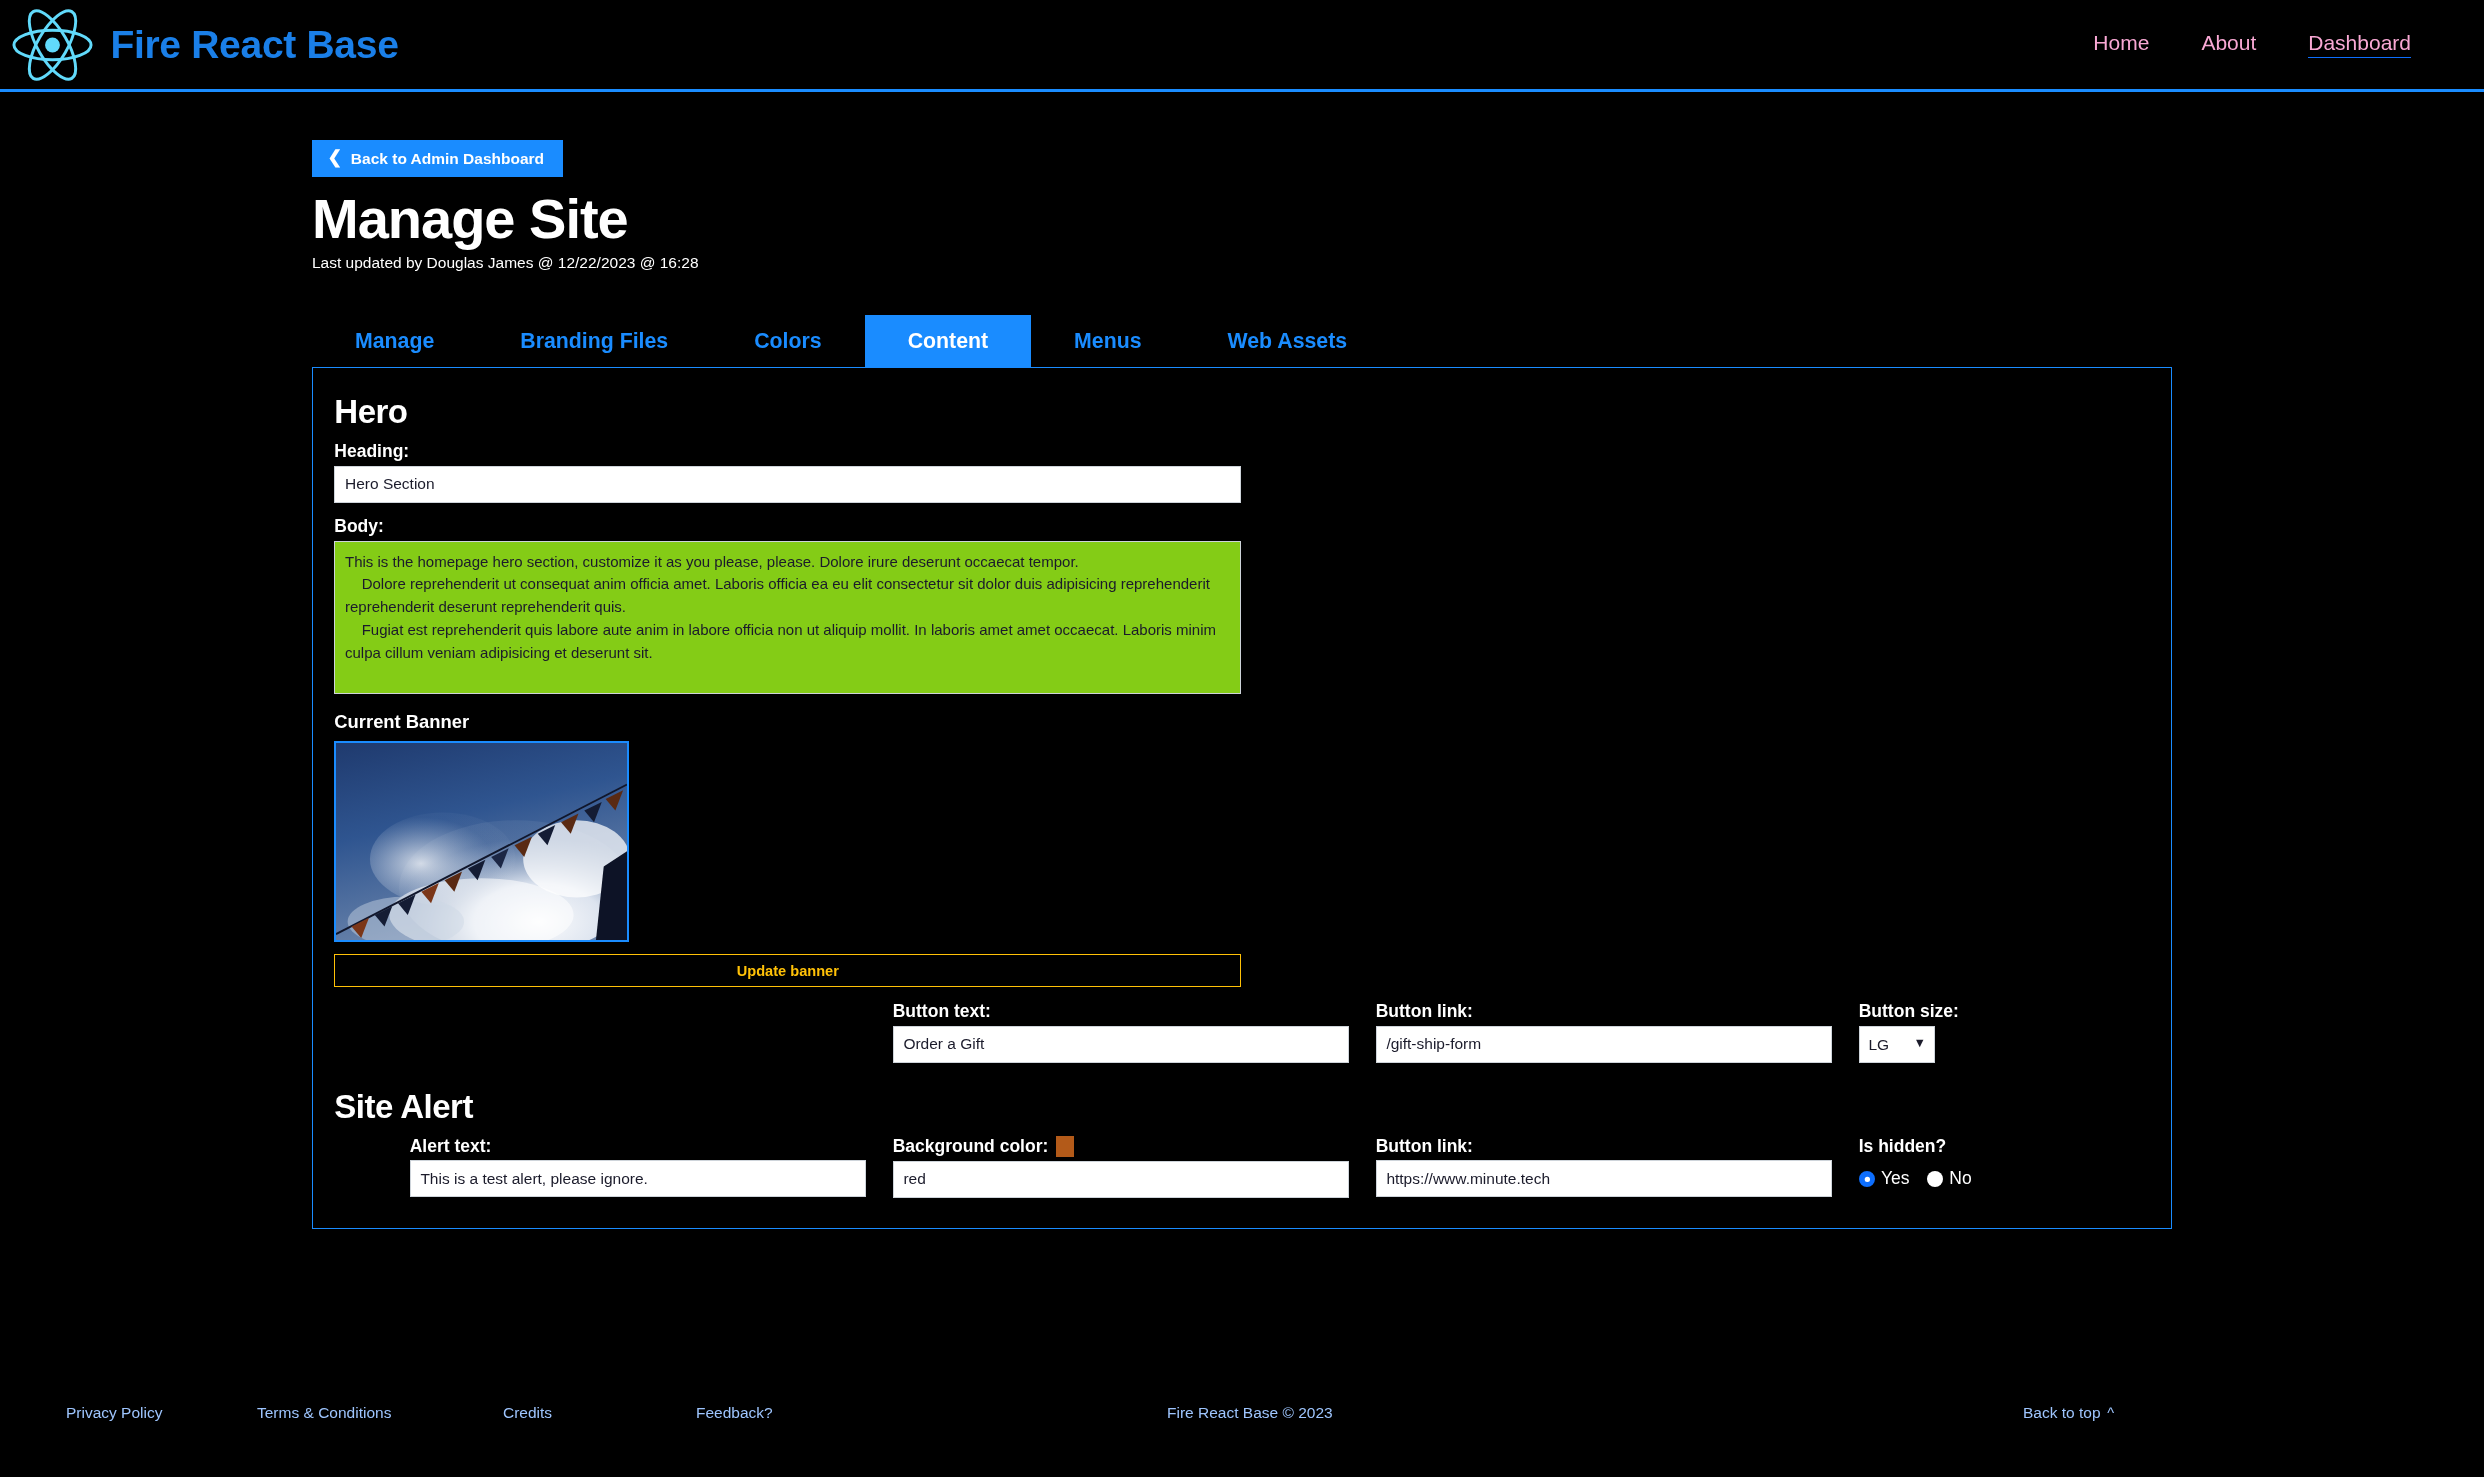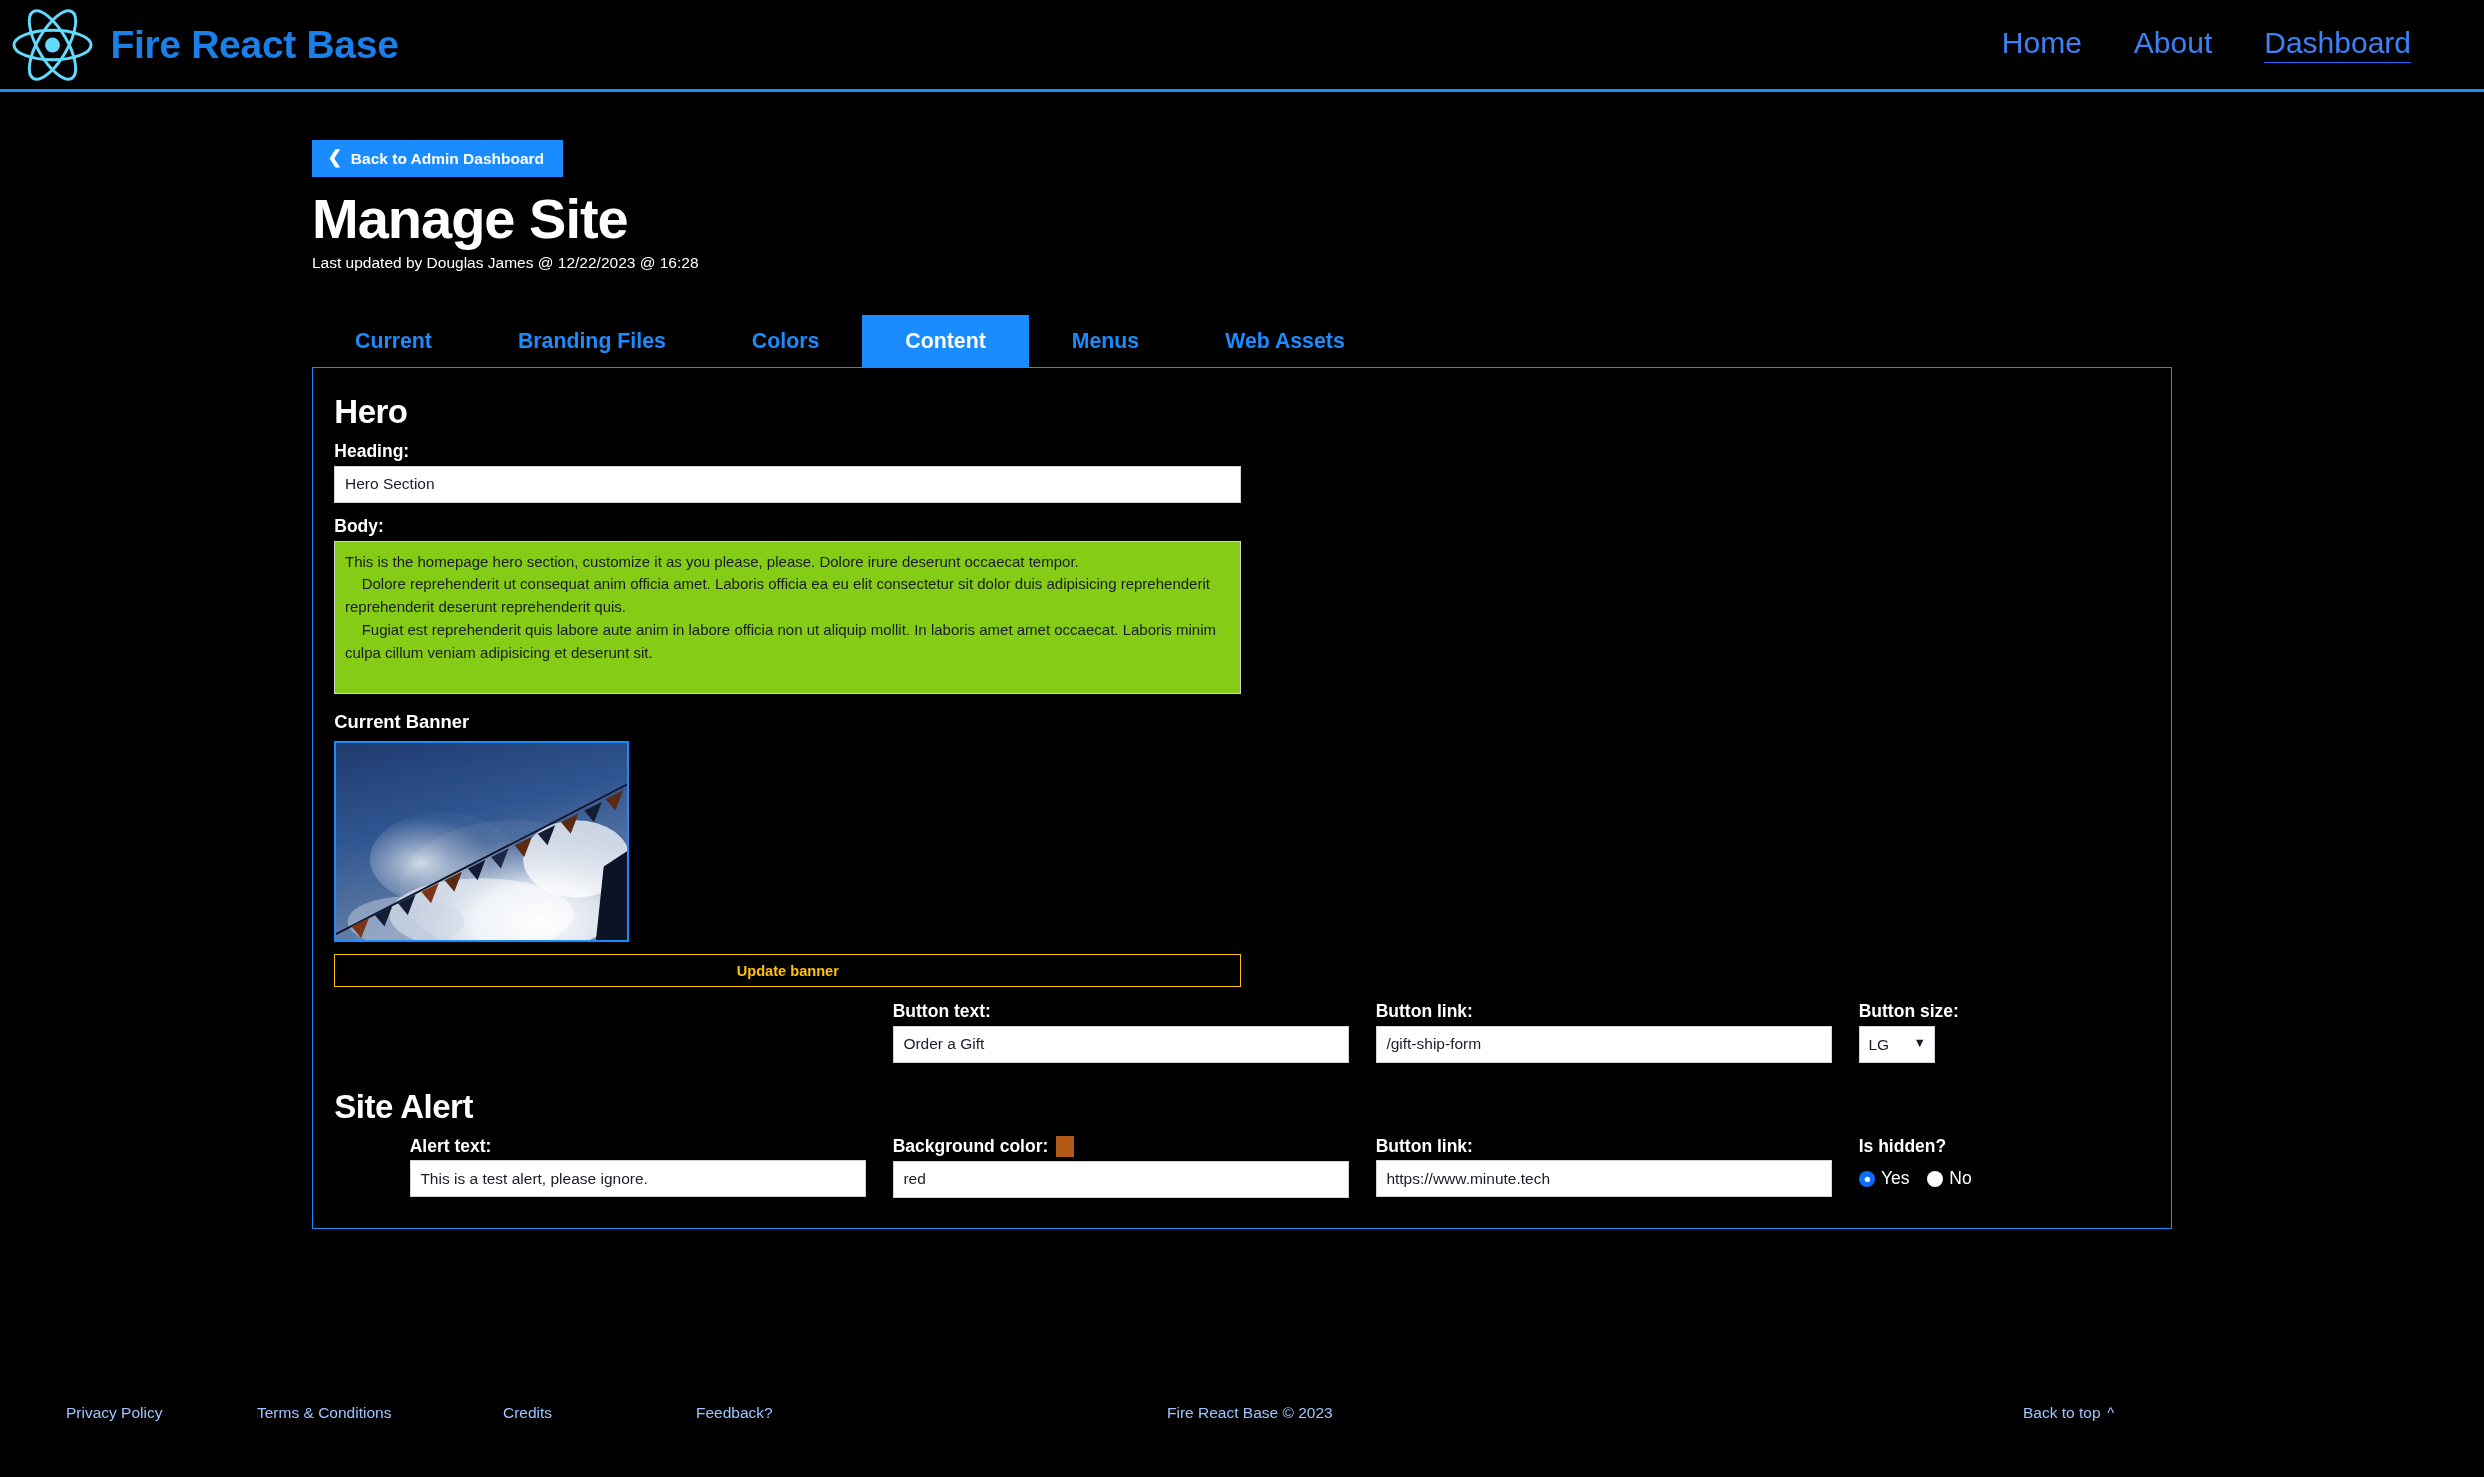--- a/index.html
+++ b/index.html
@@ -41,22 +41,22 @@
     letter-spacing: -0.3px;
     white-space: nowrap;
   }
   .main-nav {
     display: flex;
     align-items: center;
     gap: 52px;
     padding-right: 34px;
   }
   .nav-link {
-    color: #3b82f6;
-    font-size: 30px;
+    color: #f9a8d4;
+    font-size: 21px;
     text-decoration: none;
     padding-bottom: 2.9px;
   }
   .nav-link.active {
     border-bottom: 1.9px solid #0d6efd;
   }
 
   
   .page-wrap {
     padding: 0;
@@ -332,21 +332,21 @@
     <button class="back-btn">
       <span class="chev">❮</span>
       <span>Back to Admin Dashboard</span>
     </button>
 
     <h1 class="page-title">Manage Site</h1>
     <p class="page-subtitle">Last updated by Douglas James @ 12/22/2023 @ 16:28</p>
 
     
     <div class="tabs">
-      <button class="tab">Current</button>
+      <button class="tab">Manage</button>
       <button class="tab">Branding Files</button>
       <button class="tab">Colors</button>
       <button class="tab active">Content</button>
       <button class="tab">Menus</button>
       <button class="tab">Web Assets</button>
     </div>
 
     
     <div class="tab-panel">
 

